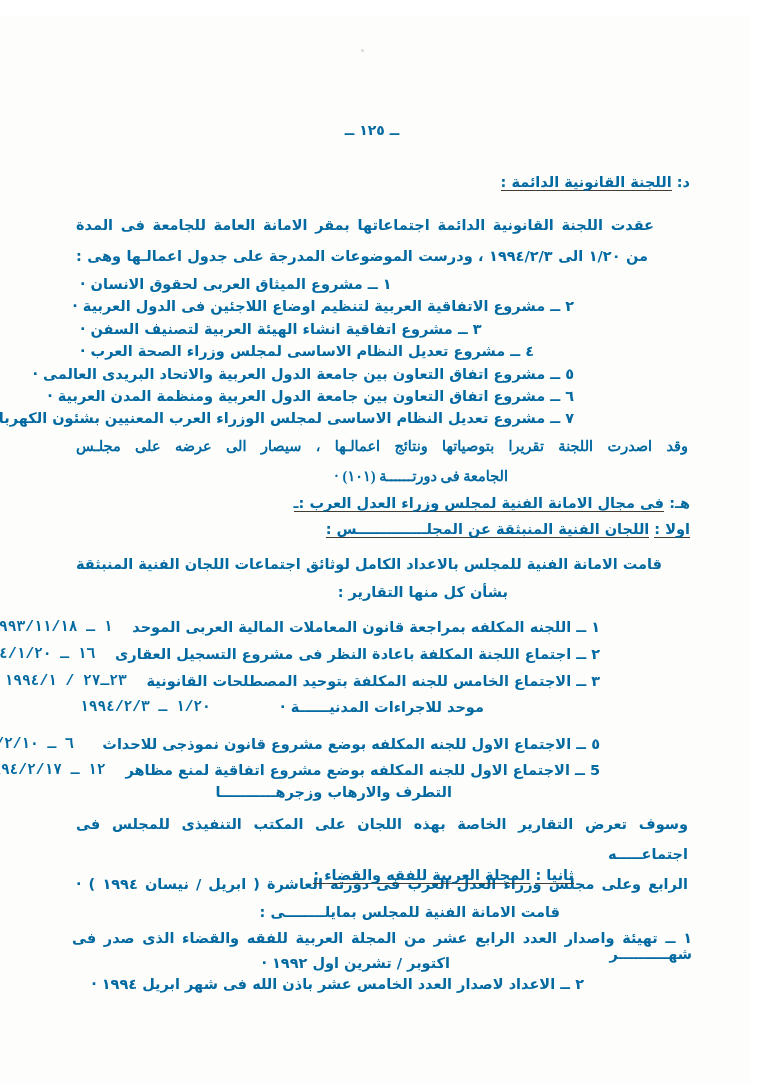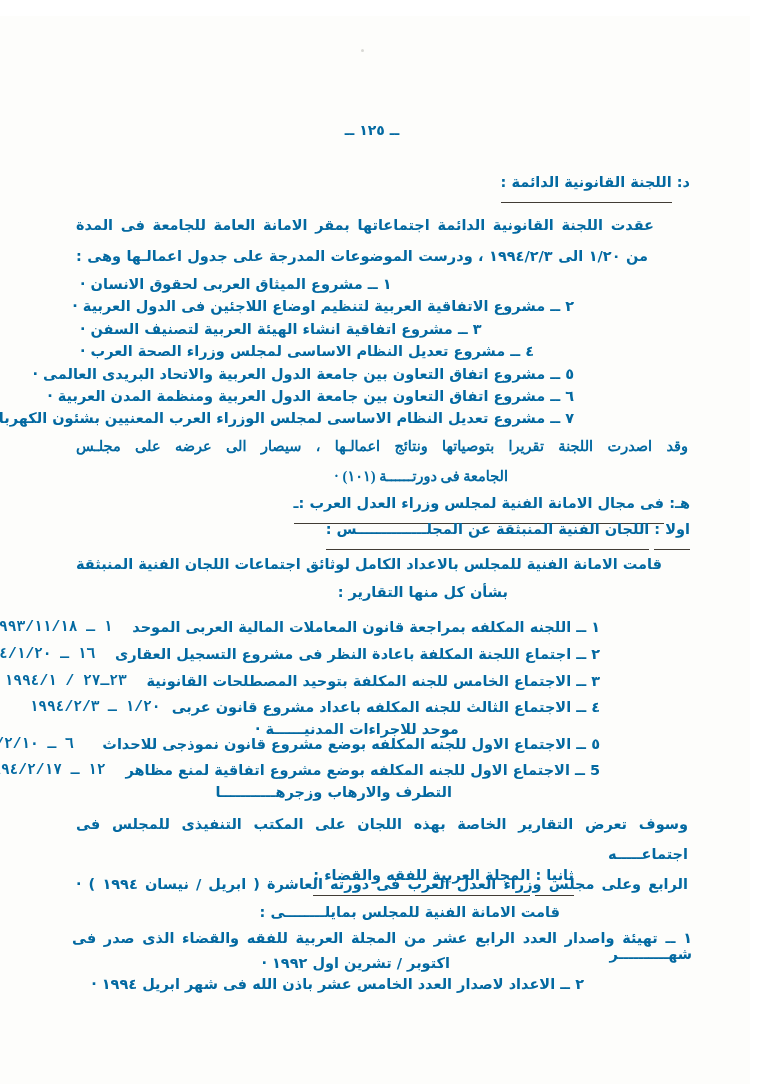--- a/index.html
+++ b/index.html
@@ -12,21 +12,21 @@
     direction:rtl;
     font-family:"DejaVu Sans", sans-serif;
     color:#0369a1;
     font-weight:bold;
     font-size:14.5px;
   }
   .abs{position:absolute;}
   .nowrap{white-space:nowrap;}
   .ar{text-align:left;}
   .just{text-align:justify;text-align-last:justify;}
-  .u{border-bottom:1.5px solid #413c34;padding-bottom:12px;}
+  .u{border-bottom:1.5px solid #413c34;padding-bottom:0;}
   .speck{position:absolute;width:3px;height:3px;border-radius:50%;background:#d8d8d4;}
 
   .page-num{top:106px;left:318px;width:140px;text-align:center;font-size:14px;letter-spacing:0;}
 
   .heading-d{top:158px;right:60px;}
   .para-1{top:194px;right:62px;left:92px;line-height:31px;}
   .para-1 .l1{padding-right:34px;}
   .para-1 .l2{padding-right:40px;}
 
   .list-1{top:257px;right:176px;left:96px;line-height:22.4px;}
@@ -121,21 +121,20 @@
       <div class="c-date">١٦ ـ ١٩٩٤/١/٢٠</div>
     </div>
     <div class="c-row r3">
       <div class="c-text">
         <div class="nowrap">٣ ــ الاجتماع الخامس للجنه المكلفة بتوحيد المصطلحات القانونية</div>
       </div>
       <div class="c-date">٢٣ـ٢٧ / ١٩٩٤/١</div>
     </div>
     <div class="c-row r4">
       <div class="c-text">
-        <div class="nowrap">٤ ــ الاجتماع الثالث للجنه المكلفه باعداد مشروع قانون عربى</div>
         <div class="nowrap c-cont">موحد للاجراءات المدنيــــــة ·</div>
       </div>
       <div class="c-date">١/٢٠ ـ ١٩٩٤/٢/٣</div>
     </div>
     <div class="c-row r5">
       <div class="c-text">
         <div class="nowrap">٥ ــ الاجتماع الاول للجنه المكلفه بوضع مشروع قانون نموذجى للاحداث</div>
       </div>
       <div class="c-date">٦ ـ ١٩٩٤/٢/١٠</div>
     </div>

